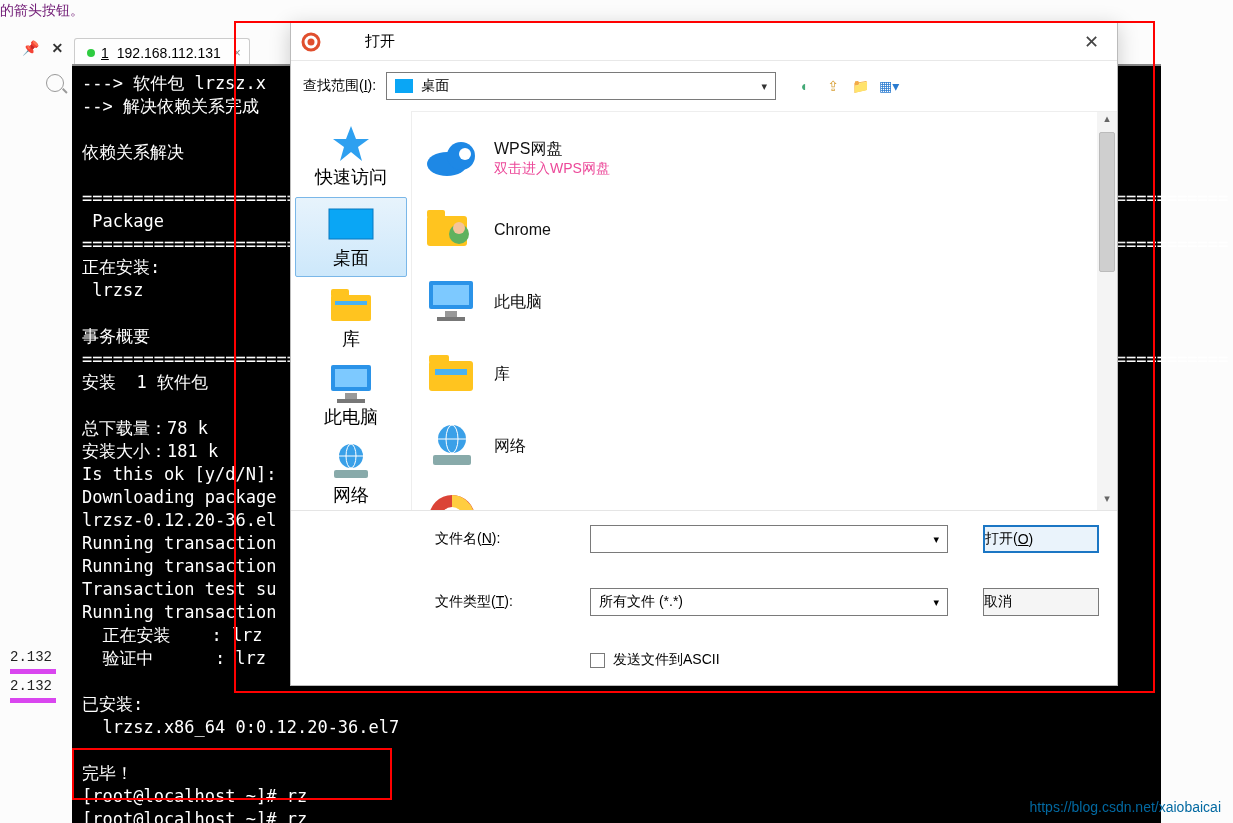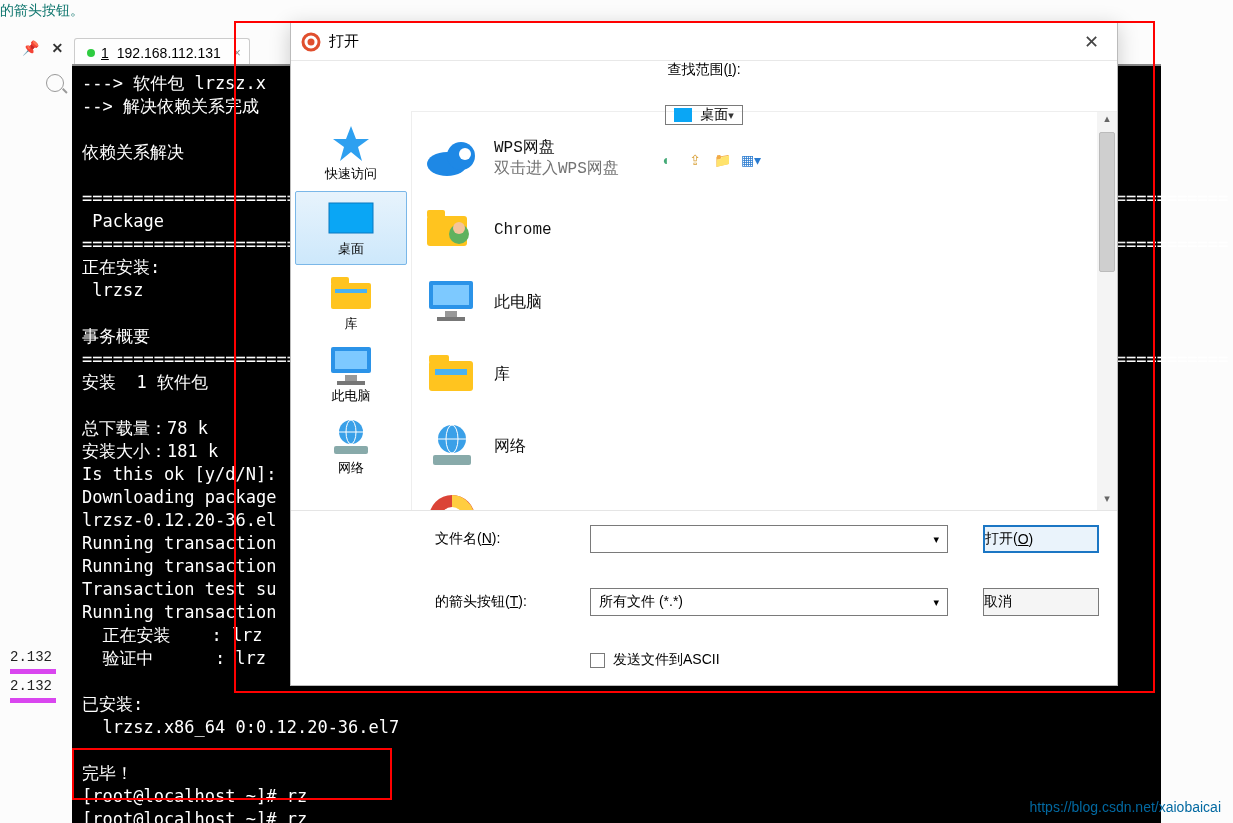--- a/index.html
+++ b/index.html
@@ -4,21 +4,21 @@
   <style>
     * { margin: 0; padding: 0; box-sizing: border-box; }
     body {
       font-family: "Microsoft YaHei", SimSun, sans-serif;
       background: #fcfcfc;
       width: 1233px;
       height: 823px;
       position: relative;
       overflow: hidden;
     }
-    .top-hint { position: absolute; top: 2px; left: 0; color: #0f766e; font-size: 14px; }
+    .top-hint { position: absolute; top: 2px; left: 0; color: #701a75; font-size: 14px; }
     .toolbar-left {
       position: absolute; top: 40px; left: 22px; display: flex; gap: 12px; align-items: center;
     }
     .pin-icon { font-size: 14px; color: #333; }
     .close-x { font-size: 14px; color: #333; font-weight: bold; }
     .search-circle {
       position: absolute; top: 74px; left: 46px; width: 18px; height: 18px;
       border: 1.5px solid #999; border-radius: 50%;
     }
     .search-handle { position: absolute; top: 90px; left: 62px; width: 6px; height: 1.5px; background: #999; transform: rotate(45deg); }
@@ -52,47 +52,47 @@
     .dialog {
       position: absolute; top: 22px; left: 290px; width: 828px; height: 664px;
       background: #fff; border: 1px solid #bbb; box-shadow: 0 4px 20px rgba(0,0,0,0.2);
       display: flex; flex-direction: column;
     }
     .dlg-title {
       height: 38px; display: flex; align-items: center; padding: 0 10px;
       border-bottom: 1px solid #e8e8e8;
     }
     .dlg-title .appicon { width: 20px; height: 20px; margin-right: 8px; display: flex; align-items: center; justify-content: center; }
-    .dlg-title .tlabel { font-size: 15px; }
+    .dlg-title .tlabel { font-size: 15px; margin-left: 36px; }
     .dlg-title .xbtn { margin-left: auto; font-size: 18px; color: #444; padding: 0 8px; cursor: default; }
     .locrow {
-      height: 50px; display: flex; align-items: center; padding: 0 0; gap: 26px; flex-direction: column;
+      height: 50px; display: flex; align-items: center; padding: 0 12px; gap: 10px;
     }
     .locrow .label { font-size: 14px; }
     .locrow .underline { text-decoration: underline; }
     .locselect {
       flex: 1; max-width: 390px; height: 28px; border: 1px solid #7a7a7a;
       display: flex; align-items: center; padding: 0 8px; position: relative;
       font-size: 14px;
     }
     .locselect .deskicon { width: 18px; height: 14px; background: #0aa6f5; margin-right: 8px; }
     .locselect .chev { margin-left: auto; color: #333; font-size: 11px; }
     .navicons { display: flex; gap: 10px; margin-left: 10px; }
     .navicons span { width: 18px; height: 18px; display: inline-flex; align-items: center; justify-content: center; font-size: 14px; }
     .body { flex: 1; display: flex; min-height: 0; }
     .sidebar { width: 120px; padding: 6px 0; }
-    .sb-item { text-align: center; padding: 6px 4px; font-size: 13px; }
+    .sb-item { text-align: center; padding: 6px 4px; font-size: 18px; }
     .sb-item.selected { background: linear-gradient(#e7f3fc,#cde8fb); border: 1px solid #7ab7e8; margin: 2px 4px; border-radius: 2px; }
     .sb-item .sicon { height: 42px; display: flex; align-items: center; justify-content: center; }
     .filearea { flex: 1; border-left: 1px solid #eee; border-top: 1px solid #eee; display: flex; }
-    .filelist { flex: 1; padding: 10px 6px; overflow: hidden; font-family: Liberation Mono, monospace; }
+    .filelist { flex: 1; padding: 10px 6px; overflow: hidden; }
     .fl-item { display: flex; align-items: center; gap: 14px; padding: 8px 6px; }
     .fl-icon { width: 56px; height: 56px; display: flex; align-items: center; justify-content: center; }
     .fl-text .title { font-size: 16px; color: #111; }
-    .fl-text .sub { font-size: 16px; color: #737373; }
+    .fl-text .sub { font-size: 14px; color: #ec4899; }
     .scrollbar { width: 20px; background: #f4f4f4; display: flex; flex-direction: column; }
     .scrollbar .up,.scrollbar .down{ height: 18px; text-align:center; font-size:11px; color:#666; }
     .scrollbar .thumb { margin: 2px; flex: 0 0 140px; background: #cfcfcf; border: 1px solid #bbb; border-radius: 2px; }
     .bottom {
       border-top: 1px solid #e5e5e5; padding: 14px 18px 16px 144px;
       display: grid; grid-template-columns: 120px 1fr 116px; row-gap: 14px; column-gap: 14px; align-items: center; gap: 35px;
     }
     .bottom .lbl { font-size: 14px; }
     .bottom .combo { height: 28px; border: 1px solid #7a7a7a; position: relative; display: flex; align-items: center; padding: 0 8px; font-size: 14px; }
     .bottom .combo .chev { margin-left: auto; font-size: 11px; }
@@ -348,21 +348,21 @@
       <span></span>
       <span class="chev">▾</span>
     </div>
     <div class="btn primary">
       <span>打开(</span>
         <span style="text-decoration:underline">O</span>
         <span>)</span>
     </div>
 
     <span class="lbl">
-      <span>的箭头按钮(</span><span style="text-decoration:underline">T</span><span>):</span>
+      <span>文件类型(</span><span style="text-decoration:underline">T</span><span>):</span>
     </span>
     <div class="combo">
       <span>所有文件 (*.*)</span>
       <span class="chev">▾</span>
     </div>
     <div class="btn">取消</div>
 
     <div class="chkrow">
       <span class="box"></span>
       <span>发送文件到ASCII</span>

